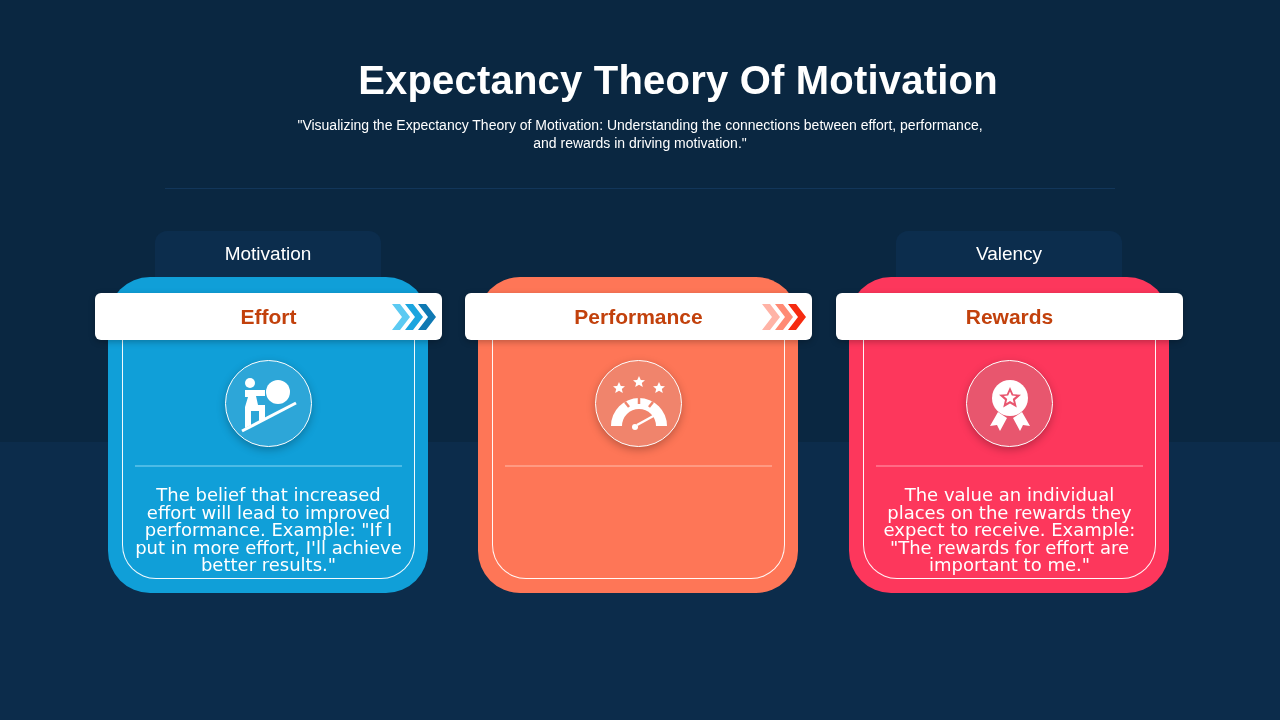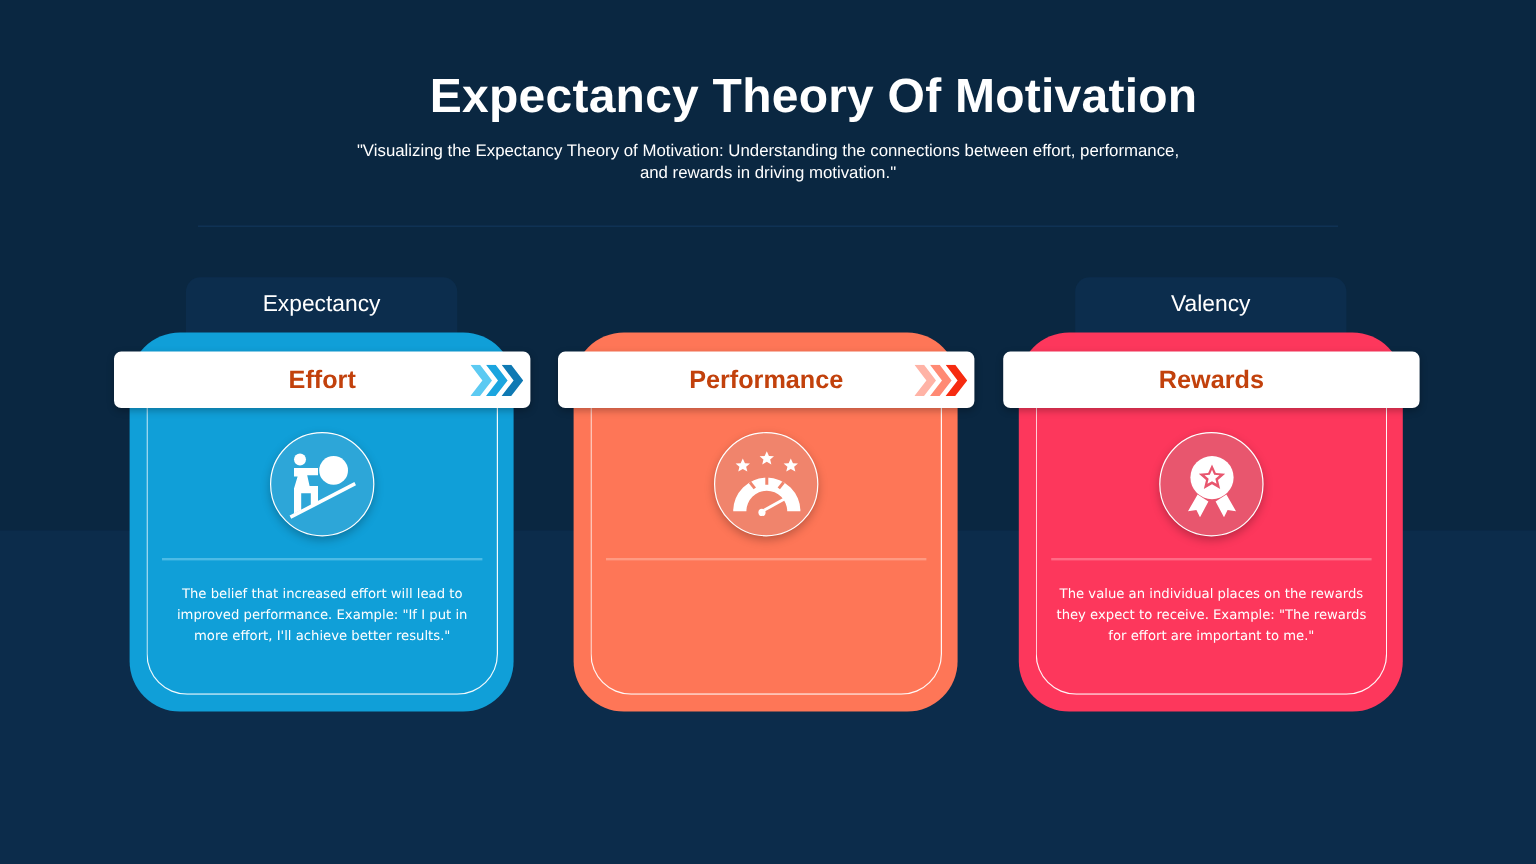--- a/index.html
+++ b/index.html
@@ -49,36 +49,36 @@
   .chevrons { position: absolute; left: 297px; top: 11px; width: 44px; height: 26px; }
   .icon-circle {
     position: absolute; left: 130px; top: 360px; width: 87px; height: 87px;
     border-radius: 50%; border: 1.5px solid #ffffff;
     box-shadow: 0 3px 8px rgba(0,0,0,0.25);
     display: flex; align-items: center; justify-content: center;
   }
   .divider { position: absolute; left: 40px; top: 465px; width: 267px; height: 1.5px; }
   .desc {
     position: absolute; left: 40px; top: 486px; width: 267px; text-align: center;
-    font-family: "DejaVu Sans", sans-serif; font-size: 11px; line-height: 17.5px; color: #ffffff;
+    font-family: "DejaVu Sans", sans-serif; font-size: 18px; line-height: 17.5px; color: #ffffff;
   }
 </style>
 </head>
 <body>
 
 <div class="bg-top"></div>
 <div class="bg-bottom"></div>
 
 <div class="title">Expectancy Theory Of Motivation</div>
 <div class="subtitle">"Visualizing the Expectancy Theory of Motivation: Understanding the connections between effort, performance, and rewards in driving motivation."</div>
 <div class="rule"></div>
 
 <div class="col" style="left:95px;">
   <div class="tab">
-    <span>Expectancy</span>
+    <span>Motivation</span>
   </div>
   <div class="card" style="background:#109fd8;"></div>
   <div class="card-outline"></div>
   <div class="bar">
     <div class="bar-label">Effort</div>
     <svg class="chevrons" viewBox="0 0 44 26">
       <polygon points="0,0 8,0 18,13 8,26 0,26 10,13" fill="#5ccaf2"></polygon>
       <polygon points="13,0 21,0 31,13 21,26 13,26 23,13" fill="#1ba5df"></polygon>
       <polygon points="26,0 34,0 44,13 34,26 26,26 36,13" fill="#0f79b3"></polygon>
     </svg>

